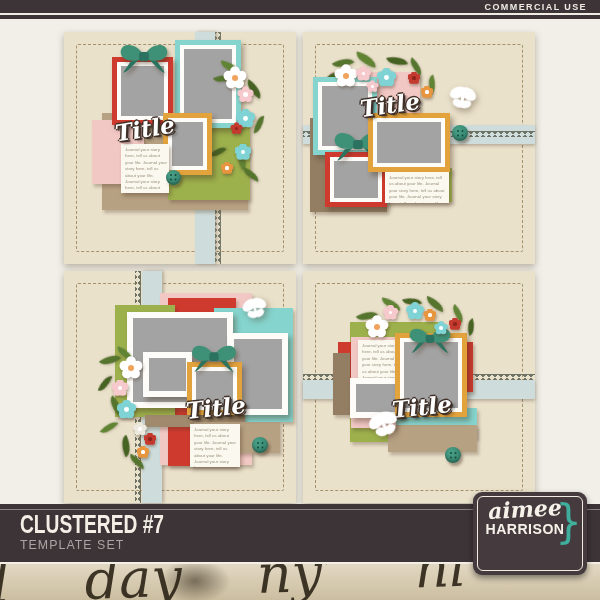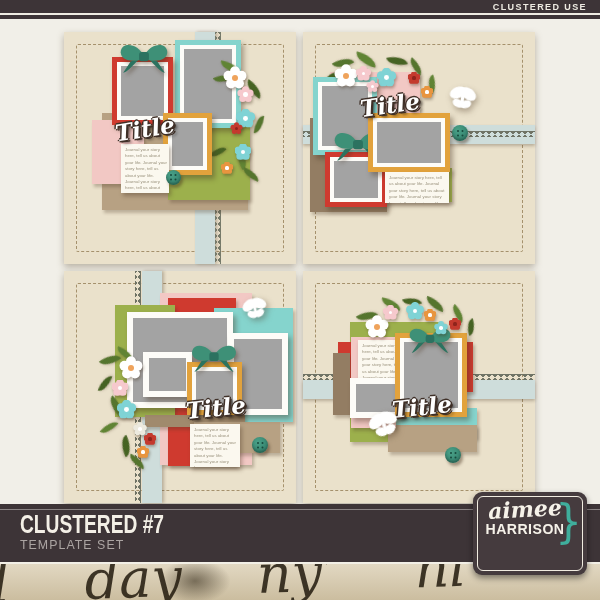--- a/index.html
+++ b/index.html
@@ -100,21 +100,21 @@
       <ellipse cx="38" cy="66" rx="17" ry="12" transform="rotate(25 38 66)"></ellipse>
       <ellipse cx="62" cy="66" rx="17" ry="12" transform="rotate(-25 62 66)"></ellipse>
       <ellipse cx="50" cy="50" rx="5" ry="20"></ellipse>
     </g>
   </defs>
 </svg>
 
 <div class="page">
 
   <div class="topbar">
-    <span class="badge">CLUSTERED USE</span>
+    <span class="badge">COMMERCIAL USE</span>
   </div>
 
   <div class="tpl" style="left:64px;top:32px;">
     <div class="stitch"></div>
     <div class="rib v" style="left:131px;"></div>
     <div class="rick" style="left:38px;top:113px;width:232px;--rc:#767a6a;transform:rotate(90deg);"></div>
     <div class="lay" style="left:38px;top:81px;width:146px;height:97px;background:#b7a183;"></div>
     <div class="lay" style="left:28px;top:88px;width:52px;height:64px;background:#f2c8c4;"></div>
     <div class="lay" style="left:104px;top:94px;width:82px;height:74px;background:#9cb04c;"></div>
     <div class="frame" style="left:111px;top:8px;width:66px;height:88px;--fc:#85d4cd;"></div>

